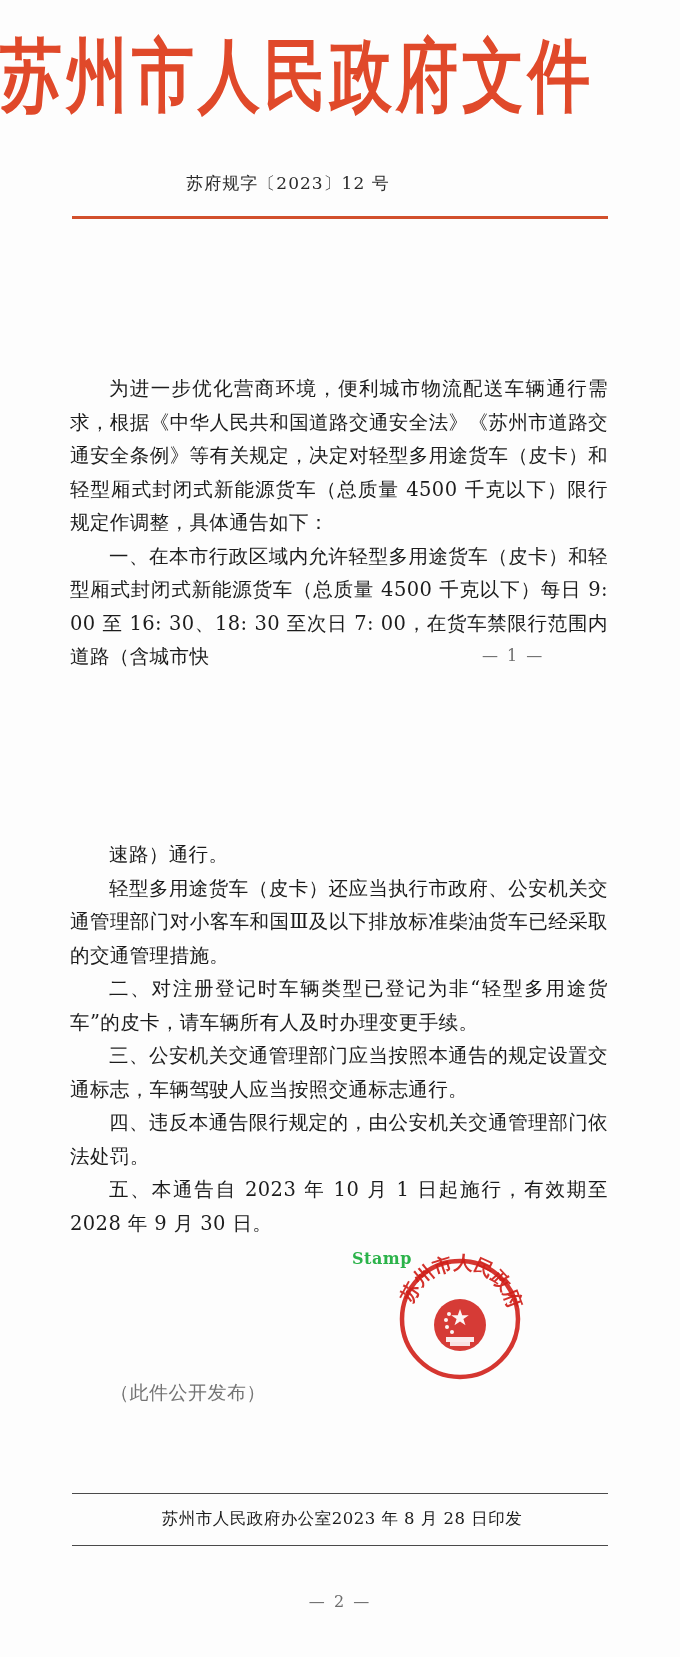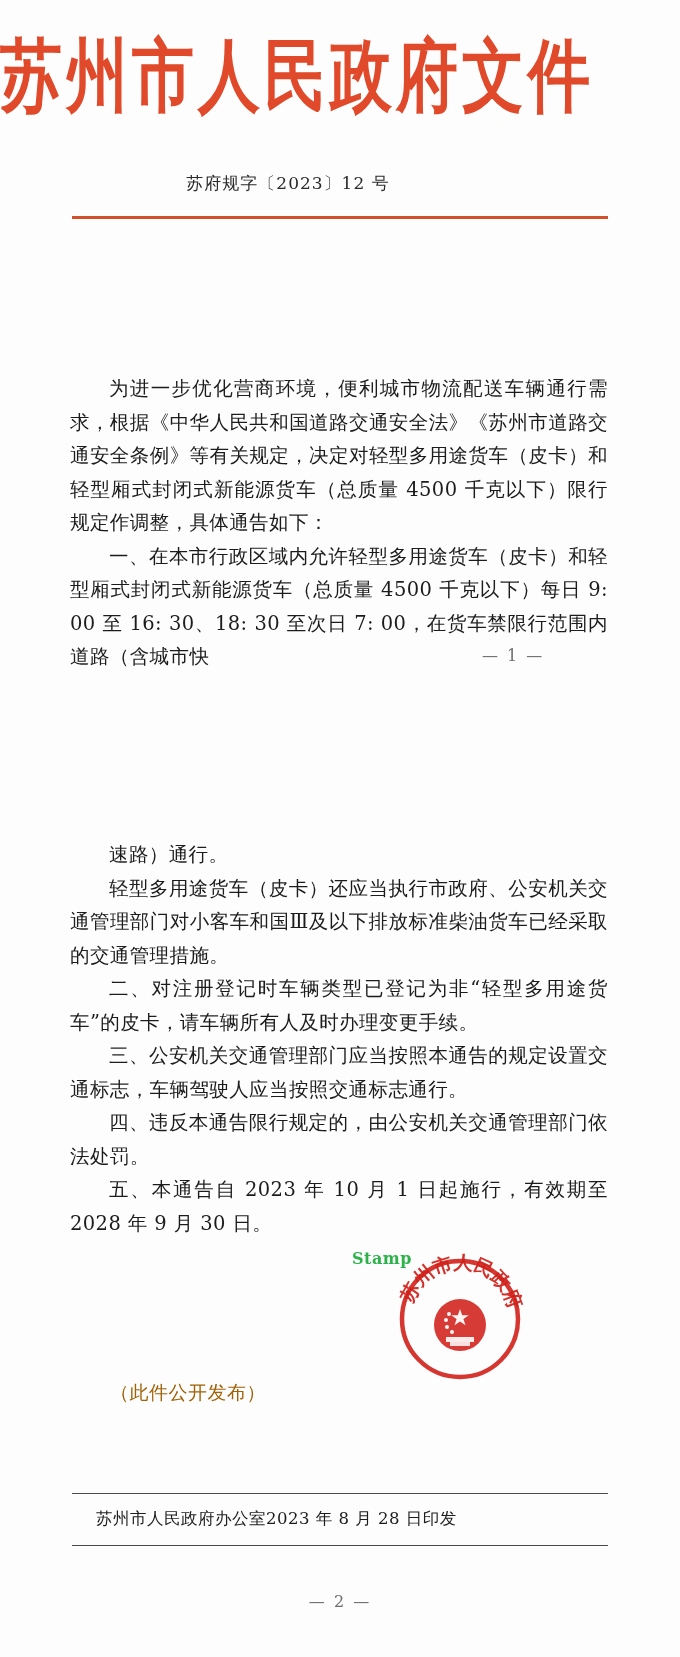--- a/index.html
+++ b/index.html
@@ -143,40 +143,40 @@
     letter-spacing: 0.5px;
     color: #1c1c1c;
   }
 
   .public-note {
     position: absolute;
     top: 1380px;
     left: 110px;
     font-size: 19px;
     letter-spacing: 0.5px;
-    color: #a16207;
+    color: #737373;
     text-align: center;
   }
 
   
   .footer-rule {
     position: absolute;
     top: 1493px;
     left: 72px;
     width: 536px;
     height: 1px;
     background: #4a4a4a;
   }
   .footer-row {
     position: absolute;
     top: 1508px;
     left: 96px;
     width: 492px;
     display: flex;
-    justify-content: flex-start;
+    justify-content: center;
     font-size: 16.5px;
     letter-spacing: 0.5px;
     color: #1c1c1c;
   }
   .footer-rule-2 {
     position: absolute;
     top: 1545px;
     left: 72px;
     width: 536px;
     height: 1px;

